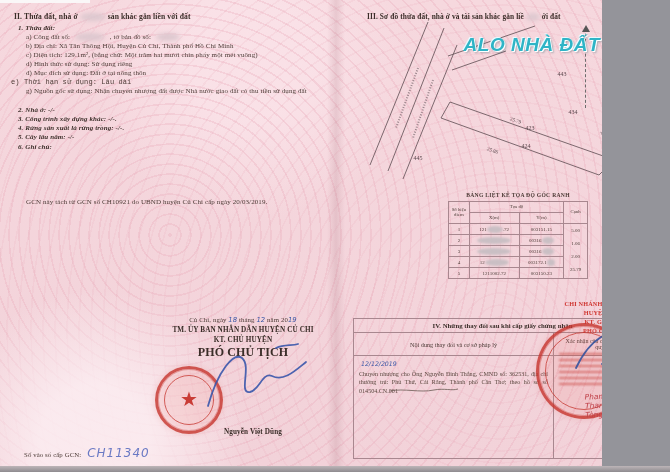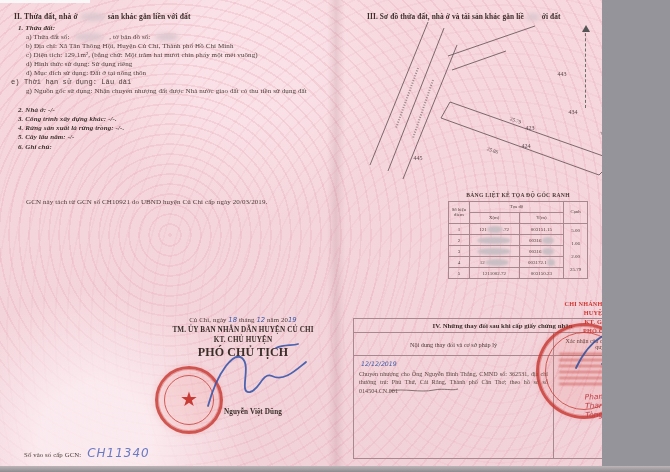--- a/index.html
+++ b/index.html
@@ -106,21 +106,21 @@
  <div class="doc">
 
   <div>
     <div class="ln b" style="left:14px;top:12px;font-size:7.6px;">
       <span>II. Thửa đất, nhà ở</span>
       <span class="blob" style="width:26px;"></span>
       <span>sản khác gắn liền với đất</span>
     </div>
     <div class="ln bi" style="left:18px;top:24px;">1. Thửa đất:</div>
     <div class="ln" style="left:26px;top:33px;">
-      <span>a) Thửa đất số:</span>
+      <span>a) Công đất số:</span>
       <span class="blob" style="width:30px;margin:0 3px;"></span>
       <span>, tờ bản đồ số:</span>
       <span class="blob" style="width:24px;margin-left:3px;"></span>
     </div>
     <div class="ln" style="left:26px;top:42px;">b) Địa chỉ:  Xã Tân Thông Hội, Huyện Củ Chi, Thành phố Hồ Chí Minh</div>
     <div class="ln" style="left:26px;top:51px;">c) Diện tích:        129.1m², (bằng chữ: Một trăm hai mươi chín phẩy một mét vuông)</div>
     <div class="ln" style="left:26px;top:60px;">d) Hình thức sử dụng:  Sử dụng riêng</div>
     <div class="ln" style="left:26px;top:69px;">đ) Mục đích sử dụng:  Đất ở tại nông thôn</div>
     <div class="ln" style="left:11px;top:78px;font-family:Liberation Mono, monospace;">e) Thời hạn sử dụng:  Lâu dài</div>
     <div class="ln wrap" style="left:26px;top:87px;width:292px;padding-left:16px;text-indent:-16px;line-height:9px;">g) Nguồn gốc sử dụng: Nhận chuyển nhượng đất được Nhà nước giao đất có thu tiền sử dụng đất</div>
@@ -140,36 +140,37 @@
     </div>
     <div class="ln b" style="left:128px;top:326px;width:230px;text-align:center;font-size:7.2px;">TM. ỦY BAN NHÂN DÂN HUYỆN CỦ CHI</div>
     <div class="ln b" style="left:128px;top:336px;width:230px;text-align:center;font-size:7.2px;">KT. CHỦ HUYỆN</div>
     <div class="ln b" style="left:128px;top:345px;width:230px;text-align:center;font-size:12px;">PHÓ CHỦ TỊCH</div>
 
     <div class="stamp stamp-nat"></div>
     <svg class="sig" style="left:198px;top:342px;" width="115" height="82" viewBox="0 0 115 82">
       <path d="M78,6 C86,2 94,4 100,2"></path>
       <path d="M10,64 C20,28 36,10 44,16 C54,24 40,52 52,50 C62,48 64,30 74,34 C86,40 98,28 108,20"></path>
     </svg>
-    <div class="ln b" style="left:198px;top:408px;width:110px;text-align:center;font-size:7.2px;">Nguyễn Việt Dũng</div>
+    <div class="ln b" style="left:198px;top:428px;width:110px;text-align:center;font-size:7.2px;">Nguyễn Việt Dũng</div>
 
     <div class="ln" style="left:24px;top:446px;font-size:6.8px;">
       <span>Số vào sổ cấp GCN:</span>
       <span class="ink-lite" style="font-size:12px;letter-spacing:1px;margin-left:4px;text-align:center;">CH11340</span>
     </div>
   </div>
 
   <div>
     <div class="ln b" style="left:367px;top:12px;font-size:7.4px;">
       <span>III. Sơ đồ thửa đất, nhà ở và tài sản khác gắn liề</span>
       <span class="blob" style="width:14px;"></span>
       <span>ới đất</span>
     </div>
 
     <div class="wm">
+      <div class="wm1">ALO NHÀ ĐẤT</div>
     </div>
 
     <div class="north"></div>
 
     <svg class="diagram" width="330" height="185" viewBox="0 0 330 185">
 
       <line x1="88" y1="4" x2="30" y2="147"></line>
       <line x1="104" y1="10" x2="48" y2="153"></line>
       <line x1="117" y1="27" x2="63" y2="161"></line>
       <line class="smudge" x1="78" y1="50" x2="56" y2="110"></line>

